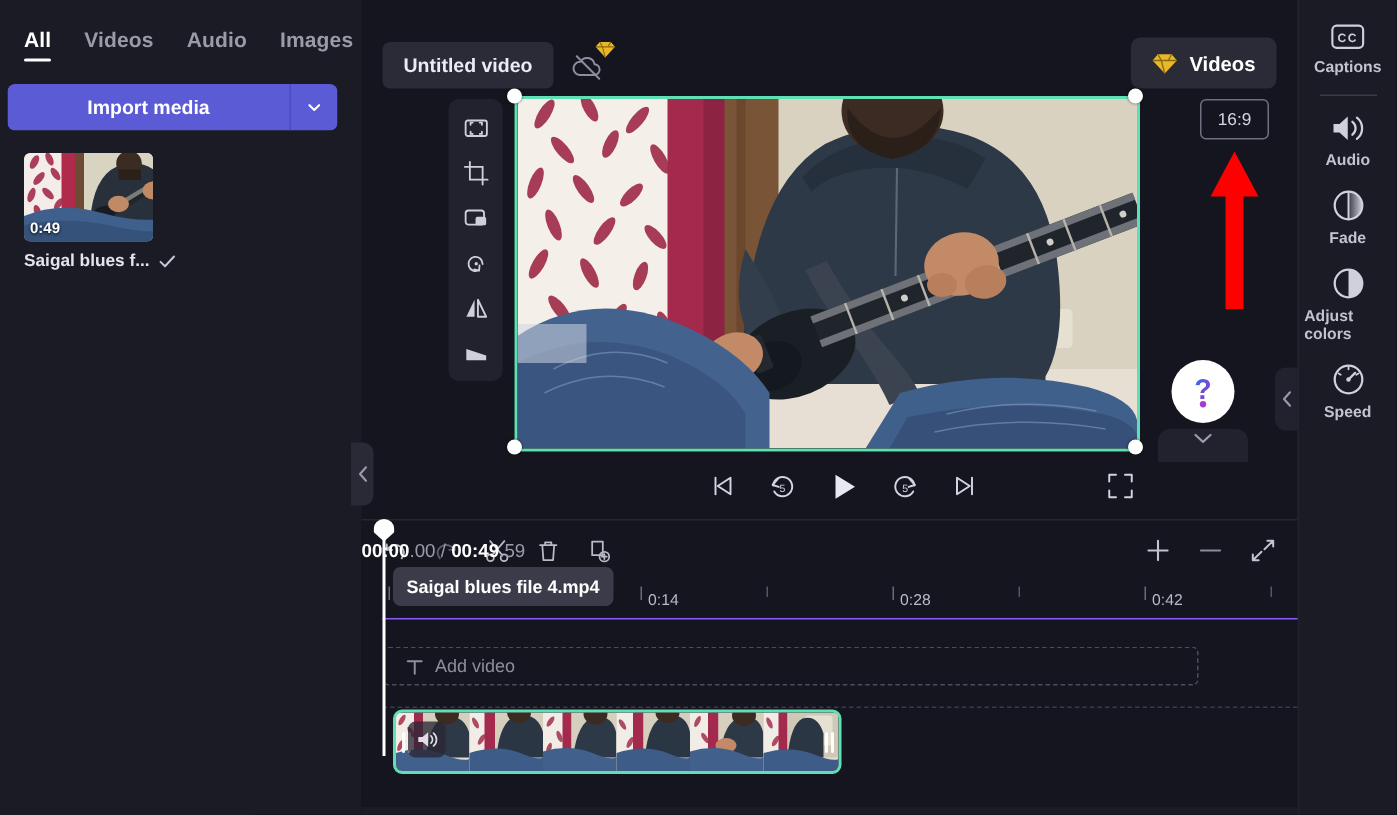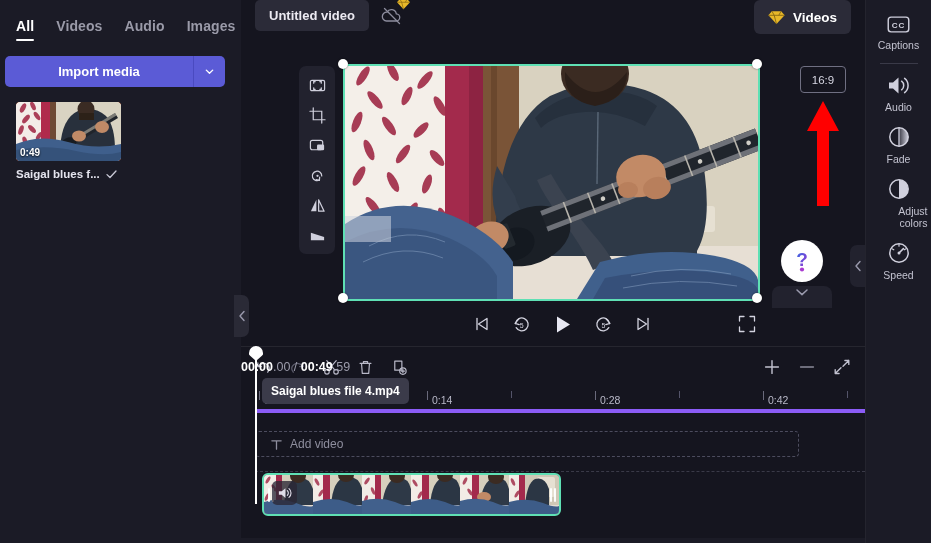--- a/index.html
+++ b/index.html
@@ -42,38 +42,38 @@
     display: flex; align-items: center; justify-content: center; cursor: pointer;
     border-right: 1px solid #4a4ac0;
   }
   #import-caret {
     width: 31px; background: #5b5bd6; display: flex; align-items: center;
     justify-content: center; cursor: pointer; color: #fff;
   }
   #media-grid { padding: 15px 16px 0 16px; }
   .media-item { width: 105px; cursor: pointer; }
   .media-thumb {
-    width: 105px; height: 59px; border-radius: 4px; position: relative;
+    width: 86px; height: 59px; border-radius: 4px; position: relative;
     overflow: hidden; background: #c2410c;
   }
   .dur-badge {
     position: absolute; left: 4px; bottom: 3px; font-size: 10px;
     font-weight: bold; color: #fff; text-shadow: 0 1px 2px rgba(0,0,0,.9);
   }
   .media-label {
     margin-top: 7px; font-size: 11.5px; font-weight: bold; color: #e4e4ee;
     display: flex; align-items: center; gap: 6px; white-space: nowrap;
   }
   .chk { color: #c9c9d6; font-size: 11px; }
 
   
   #center { width: 624px; flex: 0 0 624px; height: 543px;
             display: flex; flex-direction: column; background: #15151f; }
 
-  #topbar { height: 59px; display: flex; align-items: flex-start; padding: 0 14px;
+  #topbar { height: 59px; display: flex; align-items: flex-end; padding: 0 14px;
             gap: 10px; flex: 0 0 59px; }
   #project-title {
     background: #2b2b38; color: #eceaf2; font-size: 13px; font-weight: bold;
     padding: 8px 14px; border-radius: 5px; cursor: pointer;
   }
   #cloud-wrap { position: relative; width: 30px; height: 30px; cursor: pointer; }
   #premium-dot { position: absolute; right: -1px; top: -2px; font-size: 11px; color: #e8b829; }
   #topbar-spacer { flex: 1; }
   #upgrade-btn {
     background: #2b2b38; border-radius: 6px; height: 34px; display: flex;
@@ -158,21 +158,21 @@
                 padding: 0 14px; position: relative; }
   #tl-left-tools { display: flex; align-items: center; gap: 17px; }
   .tl-btn { cursor: pointer; display: flex; align-items: center; }
   #time-readout {
     position: absolute; left: 0; right: 0; text-align: left;
     font-size: 12.5px; font-weight: bold; color: #ffffff; pointer-events: none;
   }
   #time-readout .frac { color: #9b9baa; font-weight: normal; }
   #tl-right-tools { margin-left: auto; display: flex; align-items: center; gap: 17px; }
 
-  #ruler { height: 26px; position: relative; border-bottom: 4px solid #8b5cf6;
+  #ruler { height: 26px; position: relative; border-bottom: 1px solid #8b5cf6;
            margin-left: 14px; overflow: hidden; }
   .rtick { position: absolute; top: 0; height: 26px; }
   .rtick .bar { position: absolute; left: 0; top: 4px; width: 1px; height: 9px; background: #6a6a7c; }
   .rtick .lbl { position: absolute; left: 5px; top: 7px; font-size: 10.5px; color: #b9b9c8; white-space: nowrap; }
   .rtick.minor .bar { top: 4px; height: 7px; background: #54546a; }
 
   #tracks { position: relative; height: 131px; margin-left: 14px; }
   #text-track {
     position: absolute; left: 0; right: 66px; top: 18px; height: 26px;
     border: 1px dashed #4c4c5e; border-radius: 4px;
@@ -222,21 +222,21 @@
   
   #right-sidebar {
     width: 66px; flex: 0 0 66px; height: 543px; background: #1b1b26;
     display: flex; flex-direction: column; align-items: center; padding-top: 8px;
     border-left: 1px solid #24242e;
   }
   .side-item {
     width: 58px; padding: 7px 0 6px 0; display: flex; flex-direction: column;
     align-items: center; gap: 5px; cursor: pointer; border-radius: 6px;
   }
-  .side-lbl { font-size: 10.5px; color: #c3c3d0; text-align: right; line-height: 1.15; }
+  .side-lbl { font-size: 10.5px; color: #c3c3d0; text-align: left; line-height: 1.15; font-weight: bold; }
   .side-div { width: 38px; height: 1px; background: #3a3a48; margin: 6px 0 4px 0; }
 
   svg { display: block; }
 </style>
 </head>
 <body>
 
 <div id="app">
 
   <div id="left-panel">

